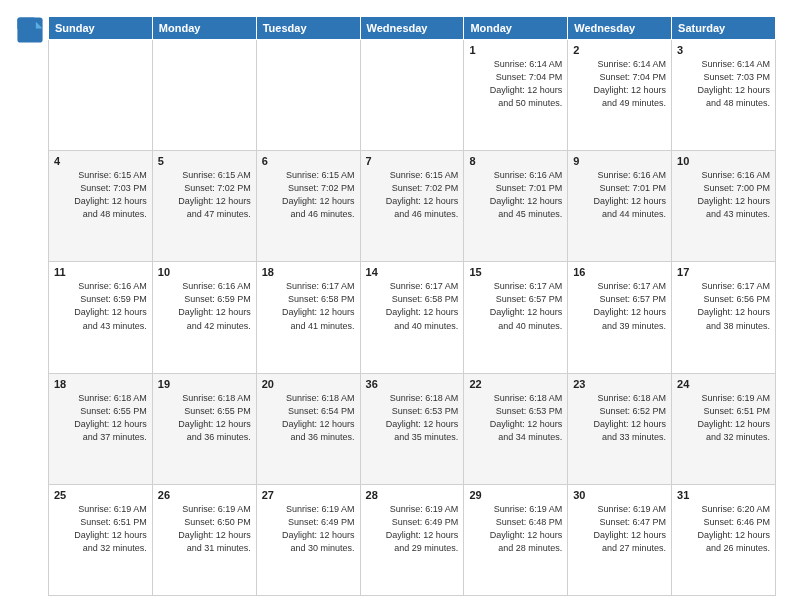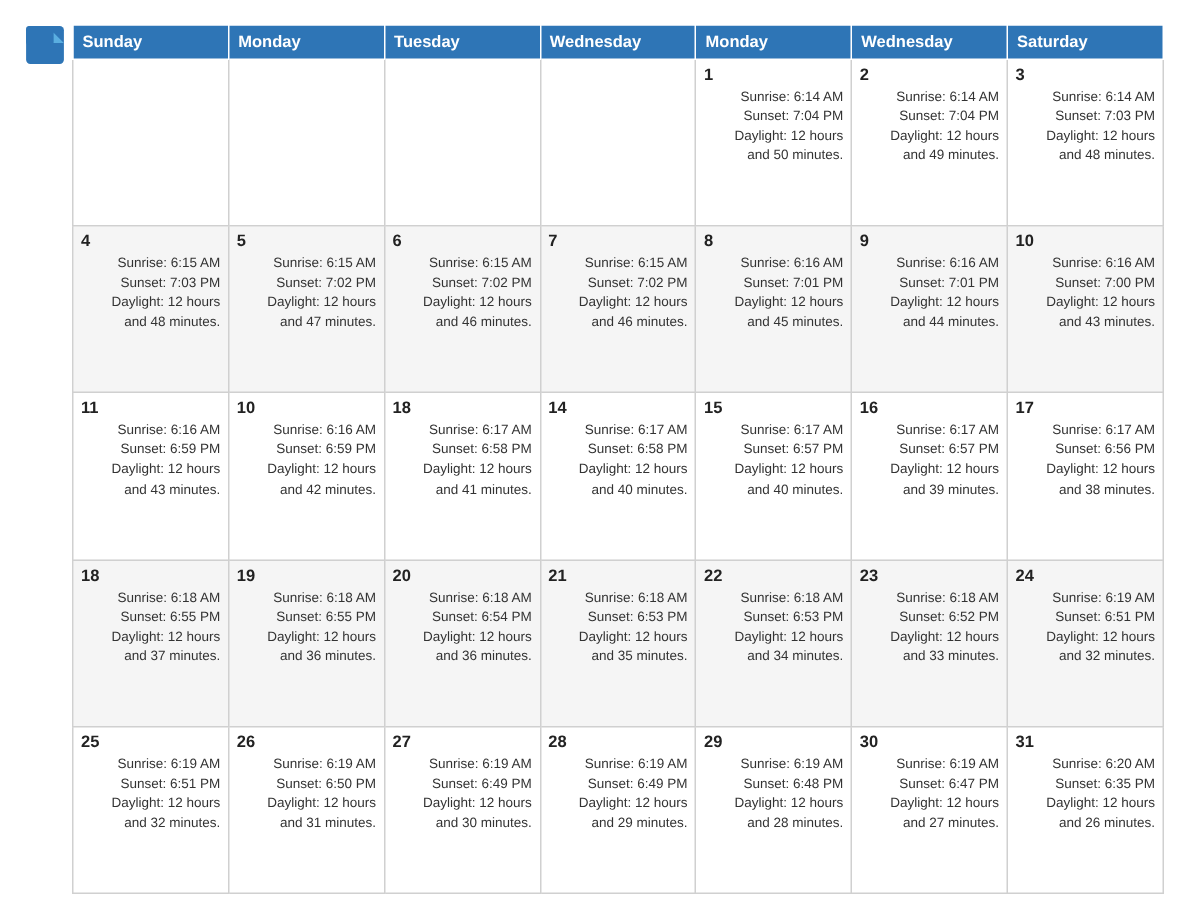--- a/index.html
+++ b/index.html
@@ -270,21 +270,21 @@
 and 36 minutes.</div>
           </td>
           <td>
             <div class="day-num">20</div>
             <div class="day-info" style="white-space: pre-line;">Sunrise: 6:18 AM
 Sunset: 6:54 PM
 Daylight: 12 hours
 and 36 minutes.</div>
           </td>
           <td>
-            <div class="day-num">21</div>
+            <div class="day-num">36</div>
             <div class="day-info" style="white-space: pre-line;">Sunrise: 6:18 AM
 Sunset: 6:53 PM
 Daylight: 12 hours
 and 35 minutes.</div>
           </td>
           <td>
             <div class="day-num">22</div>
             <div class="day-info" style="white-space: pre-line;">Sunrise: 6:18 AM
 Sunset: 6:53 PM
 Daylight: 12 hours
@@ -344,20 +344,20 @@
           <td>
             <div class="day-num">30</div>
             <div class="day-info" style="white-space: pre-line;">Sunrise: 6:19 AM
 Sunset: 6:47 PM
 Daylight: 12 hours
 and 27 minutes.</div>
           </td>
           <td>
             <div class="day-num">31</div>
             <div class="day-info" style="white-space: pre-line;">Sunrise: 6:20 AM
-Sunset: 6:35 PM
+Sunset: 6:46 PM
 Daylight: 12 hours
 and 26 minutes.</div>
           </td>
         </tr>
       </tbody>
   </table>
 </div>
 
 </body></html>

